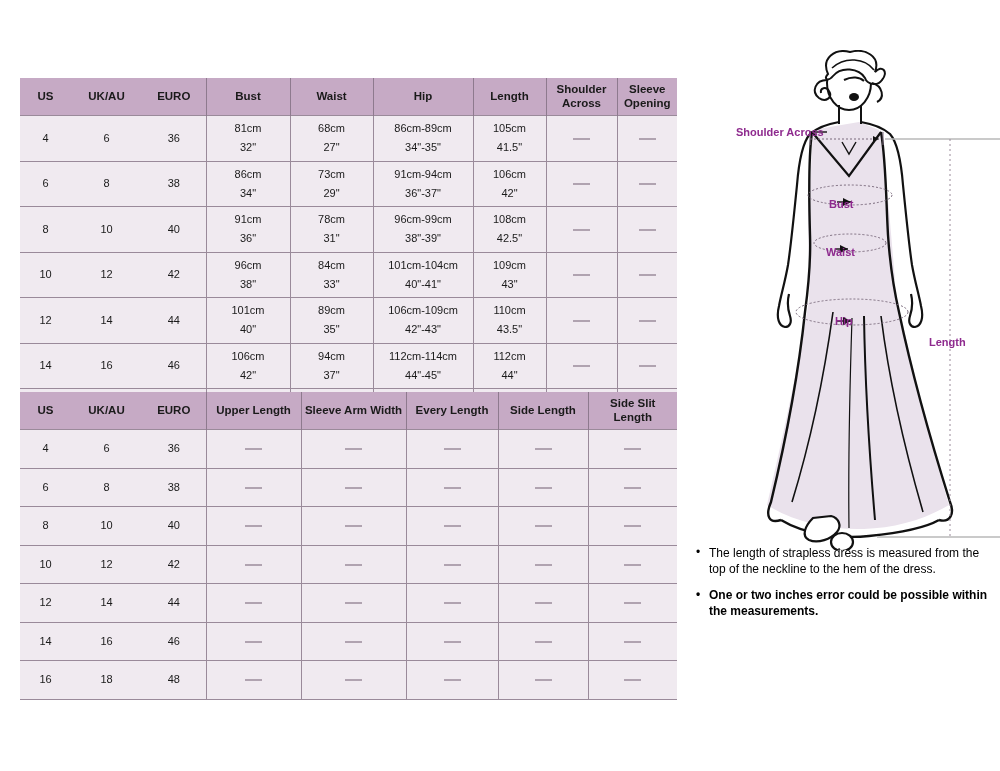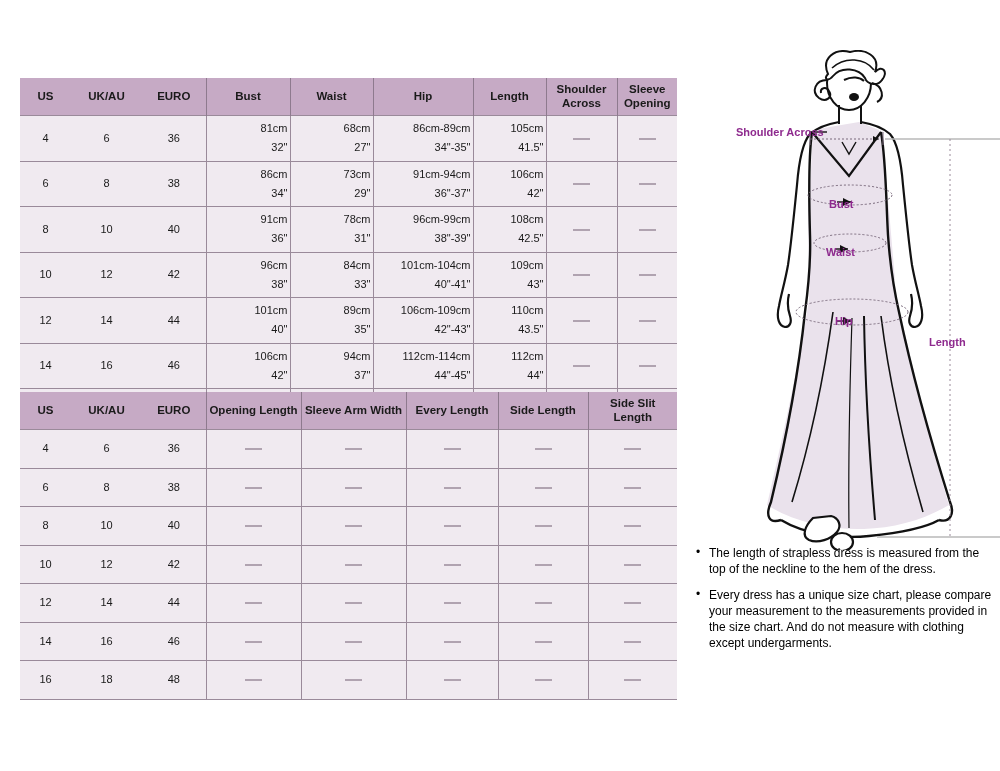--- a/index.html
+++ b/index.html
@@ -60,21 +60,21 @@
   #table-primary td { height: 39px; }
   #table-secondary td { height: 38.5px; }
 
   .size-table td.sep {
     border-left: 1px solid #9a8a9a;
   }
   .size-table tr:last-child td {
     border-bottom: 1px solid #9a8a9a;
   }
 
-  .cell-lines { display: block; text-align: right; }
+  .cell-lines { display: block; }
   .cell-lines span { display: block; }
 
   .dash {
     display: inline-block;
     width: 17px;
     height: 0;
     border-top: 2px solid #b0a3b0;
     vertical-align: middle;
   }
 
@@ -388,21 +388,21 @@
       <col style="width:105px">
       <col style="width:92px">
     <col style="width:90px">
       <col style="width:89px">
   </colgroup>
   <thead>
     <tr id="secondary-head-row">
         <th>US</th>
         <th>UK/AU</th>
         <th>EURO</th>
-        <th class="sep">Opening Length</th>
+        <th class="sep">Upper Length</th>
         <th class="sep">Sleeve Arm Width</th>
         <th class="sep">Every Length</th>
         <th class="sep">Side Length</th>
         <th class="sep">Side Slit Length</th>
       </tr>
   </thead>
   <tbody id="secondary-body">
       <tr>
         <td>4</td>
         <td>6</td>
@@ -565,14 +565,14 @@
 
   <span class="fig-label" id="label-shoulder-across">Shoulder Across</span>
   <span class="fig-label" id="label-bust">Bust</span>
   <span class="fig-label" id="label-waist">Waist</span>
   <span class="fig-label" id="label-hip">Hip</span>
   <span class="fig-label" id="label-length">Length</span>
 </div>
 
 <ul id="notes-list">
     <li>The length of strapless dress is measured from the top of the neckline to the hem of the dress.</li>
-    <li>Every dress has a unique size chart,  please compare your measurement to the measurements provided in the size chart.  And do not measure with clothing except undergarments.</li>
+    <li class="bold">One or two inches error could be possible within the measurements.</li>
   </ul>
 
 </body></html>

